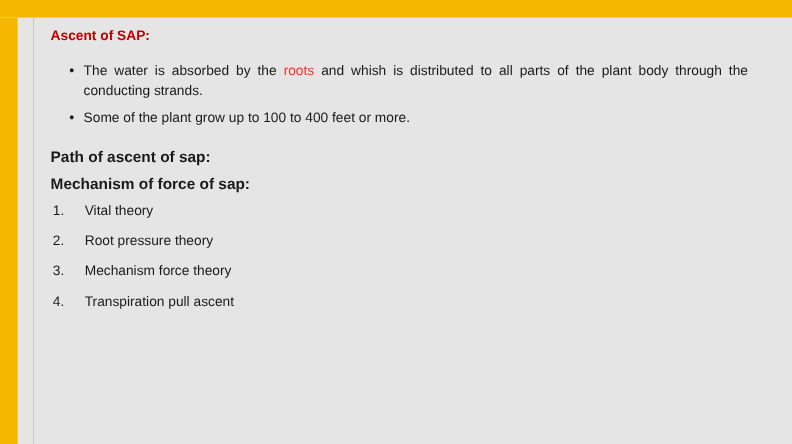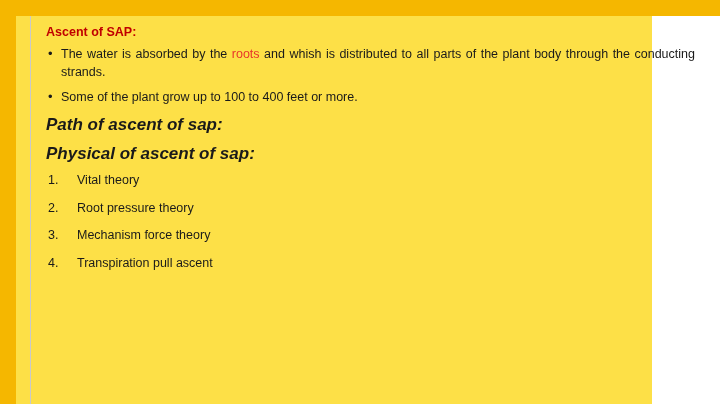--- a/index.html
+++ b/index.html
@@ -9,23 +9,23 @@
   }
   body {
     width: 720px;
     height: 404px;
     font-family: "Liberation Sans", sans-serif;
     overflow: hidden;
     position: relative;
   }
   .slide {
     position: relative;
-    width: 652px;
+    width: 720px;
     height: 404px;
-    background: #fde047;
+    background: #e5e5e5;
     box-sizing: border-box;
   }
   
   .top-band {
     position: absolute;
     left: 0;
     top: 0;
     width: 720px;
     height: 16px;
     background: #f5b700;
@@ -57,37 +57,36 @@
   .heading {
     color: #c00000;
     font-weight: bold;
     font-size: 12.5px;
     margin: 0 0 6px 0;
     line-height: 1.3;
   }
   .subheading {
     color: #1a1a1a;
     font-weight: bold;
-    font-size: 17px;
+    font-size: 14px;
     margin: 7px 0 2px 0;
     line-height: 1.35;
-    font-style: italic;
   }
   .plain {
     color: #1a1a1a;
     font-size: 12.5px;
     margin: 0 0 2px 0;
     line-height: 1.4;
   }
   .plain.justify {
     text-align: justify;
   }
   ul.bullets {
     list-style: none;
-    margin: 1px;
+    margin: 16px;
     padding: 0;
   }
   ul.bullets > li {
     position: relative;
     padding-left: 14px;
     margin-bottom: 7px;
     font-size: 12.5px;
     color: #1a1a1a;
     line-height: 1.42;
     text-align: justify;
@@ -143,21 +142,21 @@
 
     <div class="heading">Ascent of SAP:</div>
 
     <ul class="bullets">
       <li><span>The water is absorbed by the </span><span class="hl-red">roots</span><span> and whish is distributed to all parts of the plant body through the conducting strands.</span></li>
       <li><span>Some of the plant grow up to 100 to 400 feet or more.</span></li>
     </ul>
 
     <div class="subheading">Path of ascent of sap:</div>
 
-    <div class="subheading">Physical of ascent of sap:</div>
+    <div class="subheading">Mechanism of force of sap:</div>
 
     <ol class="numbered">
       <li><span class="num">1.</span><span>Vital theory</span></li>
       <li><span class="num">2.</span><span>Root pressure theory</span></li>
       <li><span class="num">3.</span><span>Mechanism force theory</span></li>
       <li><span class="num">4.</span><span>Transpiration pull ascent</span></li>
     </ol>
 
   </div>
 </div>

